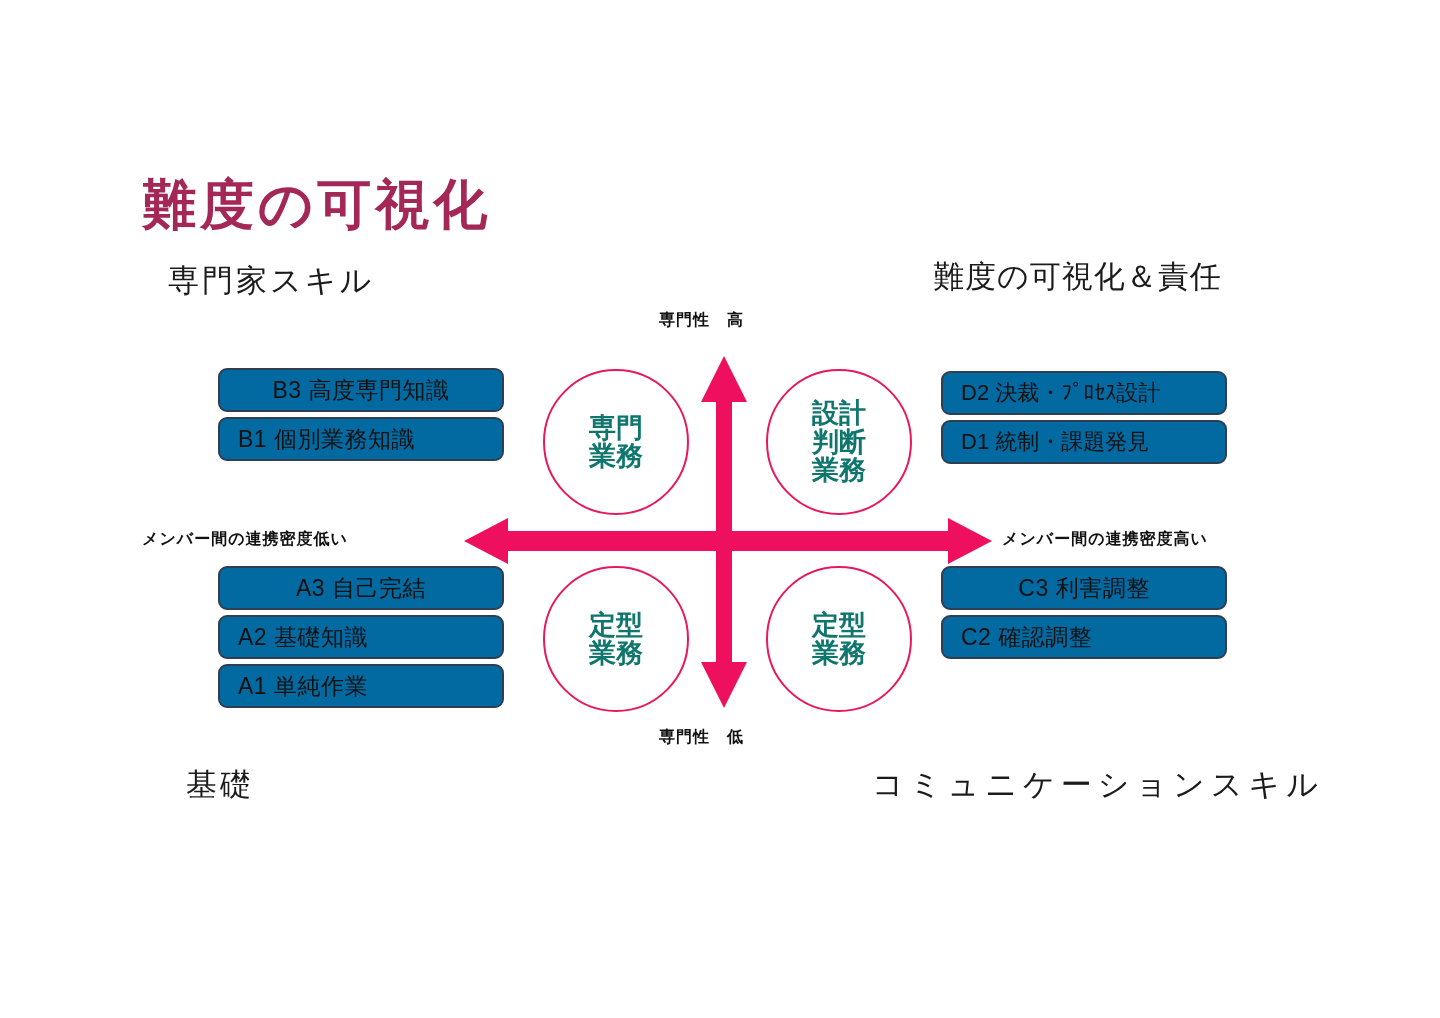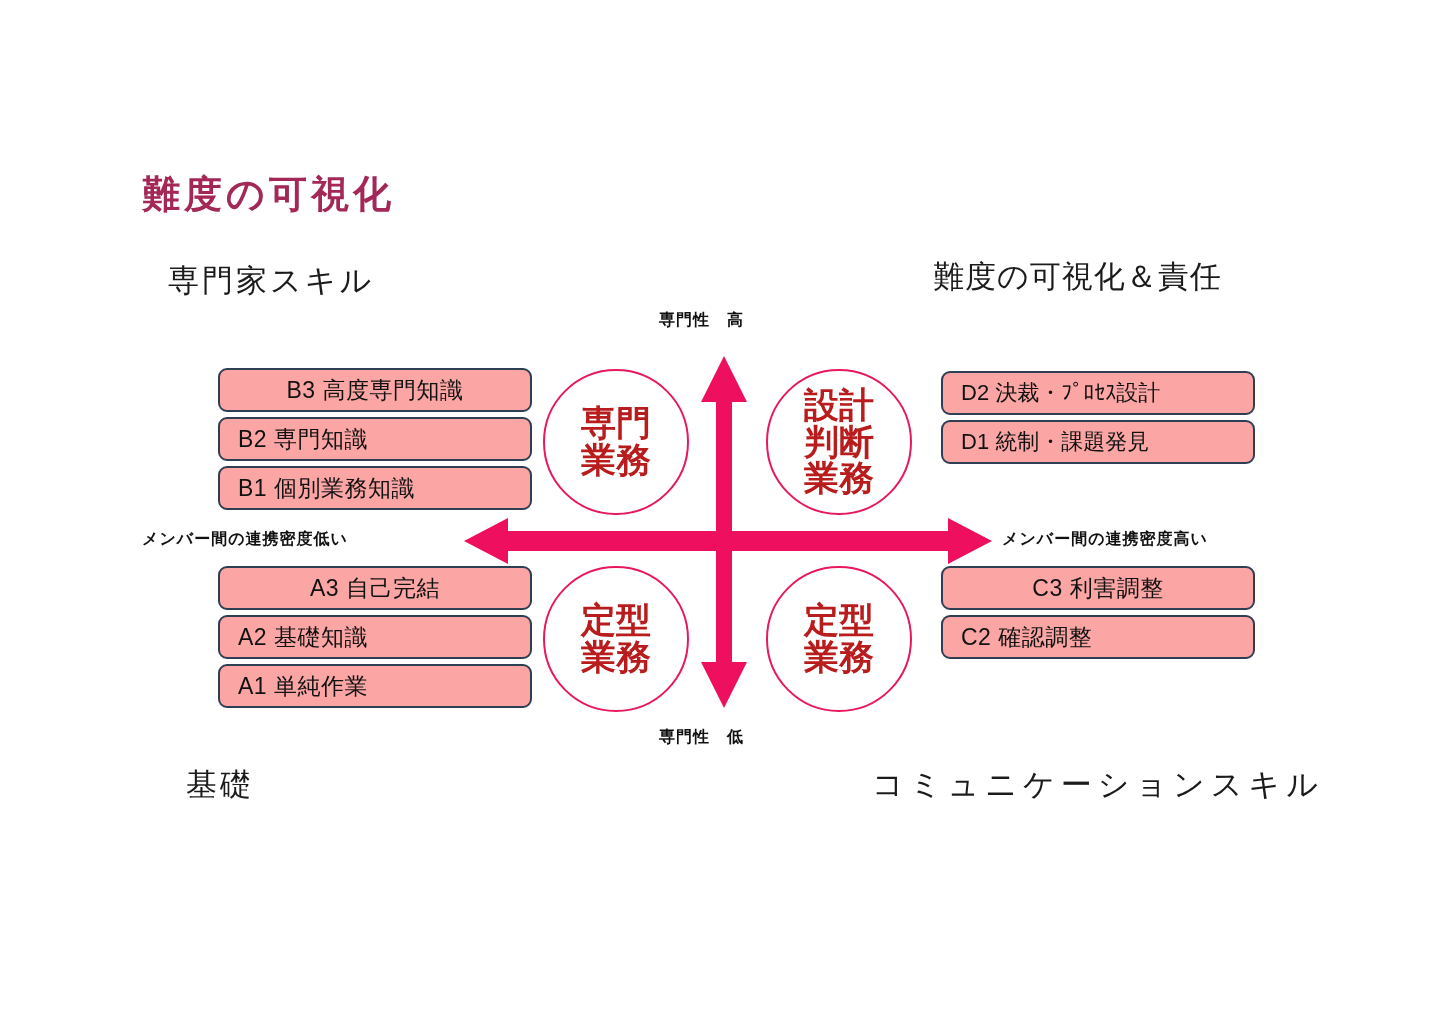--- a/index.html
+++ b/index.html
@@ -16,21 +16,21 @@
     height: 1018px;
     background: #ffffff;
     overflow: hidden;
   }
 
   
   .title {
     position: absolute;
     left: 142px;
     top: 172px;
-    font-size: 38px;
+    font-size: 54px;
     font-weight: bold;
     letter-spacing: 4px;
     color: #A32757;
     white-space: nowrap;
     line-height: 1.2;
   }
 
   
   .corner-caption {
     position: absolute;
@@ -73,42 +73,42 @@
     height: 146px;
     border-radius: 50%;
     border: 2.5px solid #E8185F;
     background: transparent;
     display: flex;
     align-items: center;
     justify-content: center;
     box-sizing: border-box;
   }
   .quad-circle .circle-text {
-    font-size: 35px;
+    font-size: 27px;
     font-weight: bold;
-    color: #b91c1c;
+    color: #0f766e;
     text-align: center;
     line-height: 1.05;
     letter-spacing: 0px;
     white-space: pre-line;
   }
   #circle-tl { left: 543px; top: 369px; }
   #circle-tr { left: 766px; top: 369px; }
   #circle-bl { left: 543px; top: 566px; }
   #circle-br { left: 766px; top: 566px; }
 
   
   .box-group { position: absolute; }
   .item-box {
     box-sizing: border-box;
-    width: 314px;
+    width: 286px;
     height: 44px;
     border: 2px solid #2F3F53;
     border-radius: 9px;
-    background: #fca5a5;
+    background: #0369a1;
     display: flex;
     align-items: center;
     margin-bottom: 5px;
     padding-left: 18px;
   }
   .item-box .item-text {
     font-size: 23px;
     color: #111111;
     white-space: nowrap;
     line-height: 1;
@@ -168,23 +168,20 @@
   <div class="quad-circle" id="circle-br">
     <span class="circle-text">定型
 業務</span>
   </div>
 
   <div class="box-group" id="group-b">
     <div class="item-box centered">
       <span class="item-text">B3 高度専門知識</span>
     </div>
     <div class="item-box">
-      <span class="item-text">B2 専門知識</span>
-    </div>
-    <div class="item-box">
       <span class="item-text">B1 個別業務知識</span>
     </div>
   </div>
 
   <div class="box-group" id="group-a">
     <div class="item-box centered">
       <span class="item-text">A3 自己完結</span>
     </div>
     <div class="item-box">
       <span class="item-text">A2 基礎知識</span>

